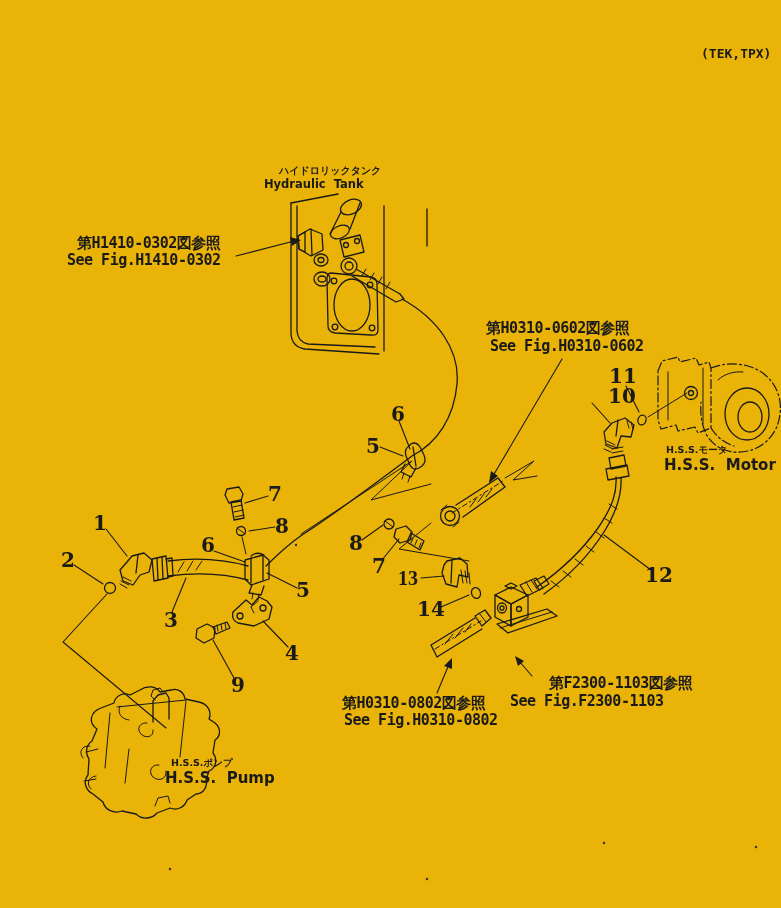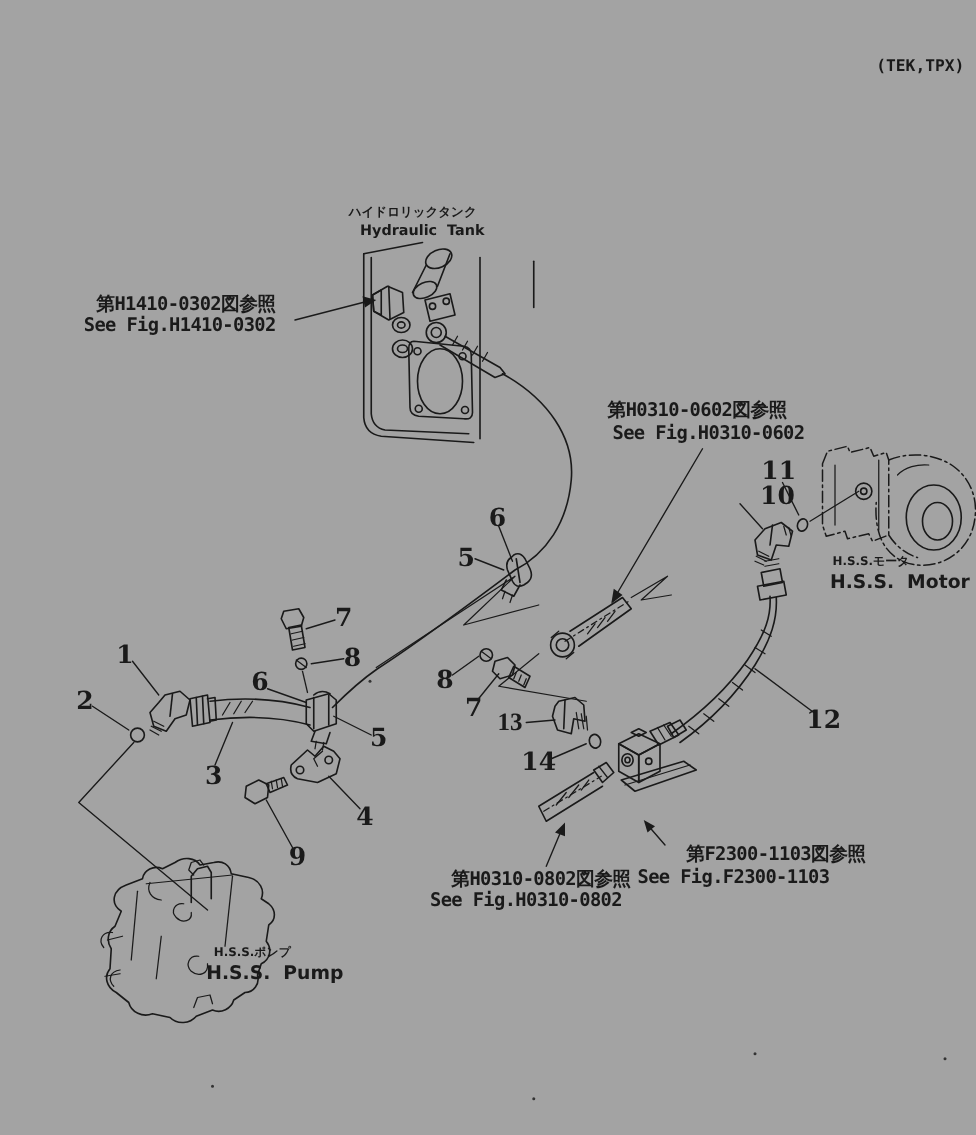--- a/index.html
+++ b/index.html
@@ -1,16 +1,16 @@
 <!DOCTYPE html>
 <html><head>
 <meta charset="utf-8">
 <style>
   html,body{margin:0;padding:0;background:#fff;}
-  .stage{position:relative;width:781px;height:908px;background:#a3a3a3;overflow:hidden;
+  .stage{position:relative;width:781px;height:908px;background:#eab308;overflow:hidden;
          font-family:"DejaVu Sans Mono",monospace;color:#1a1a1a;}
   svg{position:absolute;left:0;top:0;}
   svg *{stroke:#1a1a1a;fill:none;stroke-width:1.3;stroke-linecap:round;stroke-linejoin:round;}
   svg .arw{fill:#1a1a1a;stroke:none;}
   svg .thin{stroke-width:1;}
   svg .ldr{stroke-width:1.1;}
   svg .chain{stroke-dasharray:9 3 2 3;stroke-width:1.2;}
   svg .cl2{stroke-dasharray:5 3 1.5 3;stroke-width:1;}
   svg .dot{fill:#333;stroke:none;}
   .t{position:absolute;font-weight:bold;white-space:pre;line-height:1.1;}
@@ -262,29 +262,29 @@
     <circle class="dot" cx="170" cy="869" r="1.2"></circle>
     <circle class="dot" cx="427" cy="879" r="1.2"></circle>
     <circle class="dot" cx="604" cy="843" r="1.2"></circle>
     <circle class="dot" cx="756" cy="847" r="1.2"></circle>
   </g>
 </svg>
 
   <div class="t mono13" style="left:701px;top:47px;">(TEK,TPX)</div>
 
   <div class="t sm" style="left:279px;top:165px;">ハイドロリックタンク</div>
-  <div class="t sm2" style="left:288px;top:178px;">Hydraulic  Tank</div>
+  <div class="t sm2" style="left:264px;top:178px;">Hydraulic  Tank</div>
 
   <div class="t mono15" style="left:77px;top:235px;">第H1410-0302図参照</div>
   <div class="t mono15" style="left:67px;top:252px;">See Fig.H1410-0302</div>
 
   <div class="t mono15" style="left:486px;top:320px;">第H0310-0602図参照</div>
   <div class="t mono15" style="left:474px;top:338px;margin-left:16px;">See Fig.H0310-0602</div>
 
-  <div class="t mono15" style="left:342px;top:695px;margin-left:19px;">第H0310-0802図参照</div>
+  <div class="t mono15" style="left:342px;top:695px;">第H0310-0802図参照</div>
   <div class="t mono15" style="left:344px;top:712px;">See Fig.H0310-0802</div>
 
   <div class="t mono15" style="left:513px;top:675px;margin-left:36px;">第F2300-1103図参照</div>
   <div class="t mono15" style="left:510px;top:693px;">See Fig.F2300-1103</div>
 
   <div class="t tag" style="left:666px;top:445px;">H.S.S.モータ</div>
   <div class="t tag2" style="left:664px;top:457px;">H.S.S.  Motor</div>
 
   <div class="t tag" style="left:171px;top:758px;">H.S.S.ポンプ</div>
   <div class="t tag2" style="left:165px;top:770px;">H.S.S.  Pump</div>

